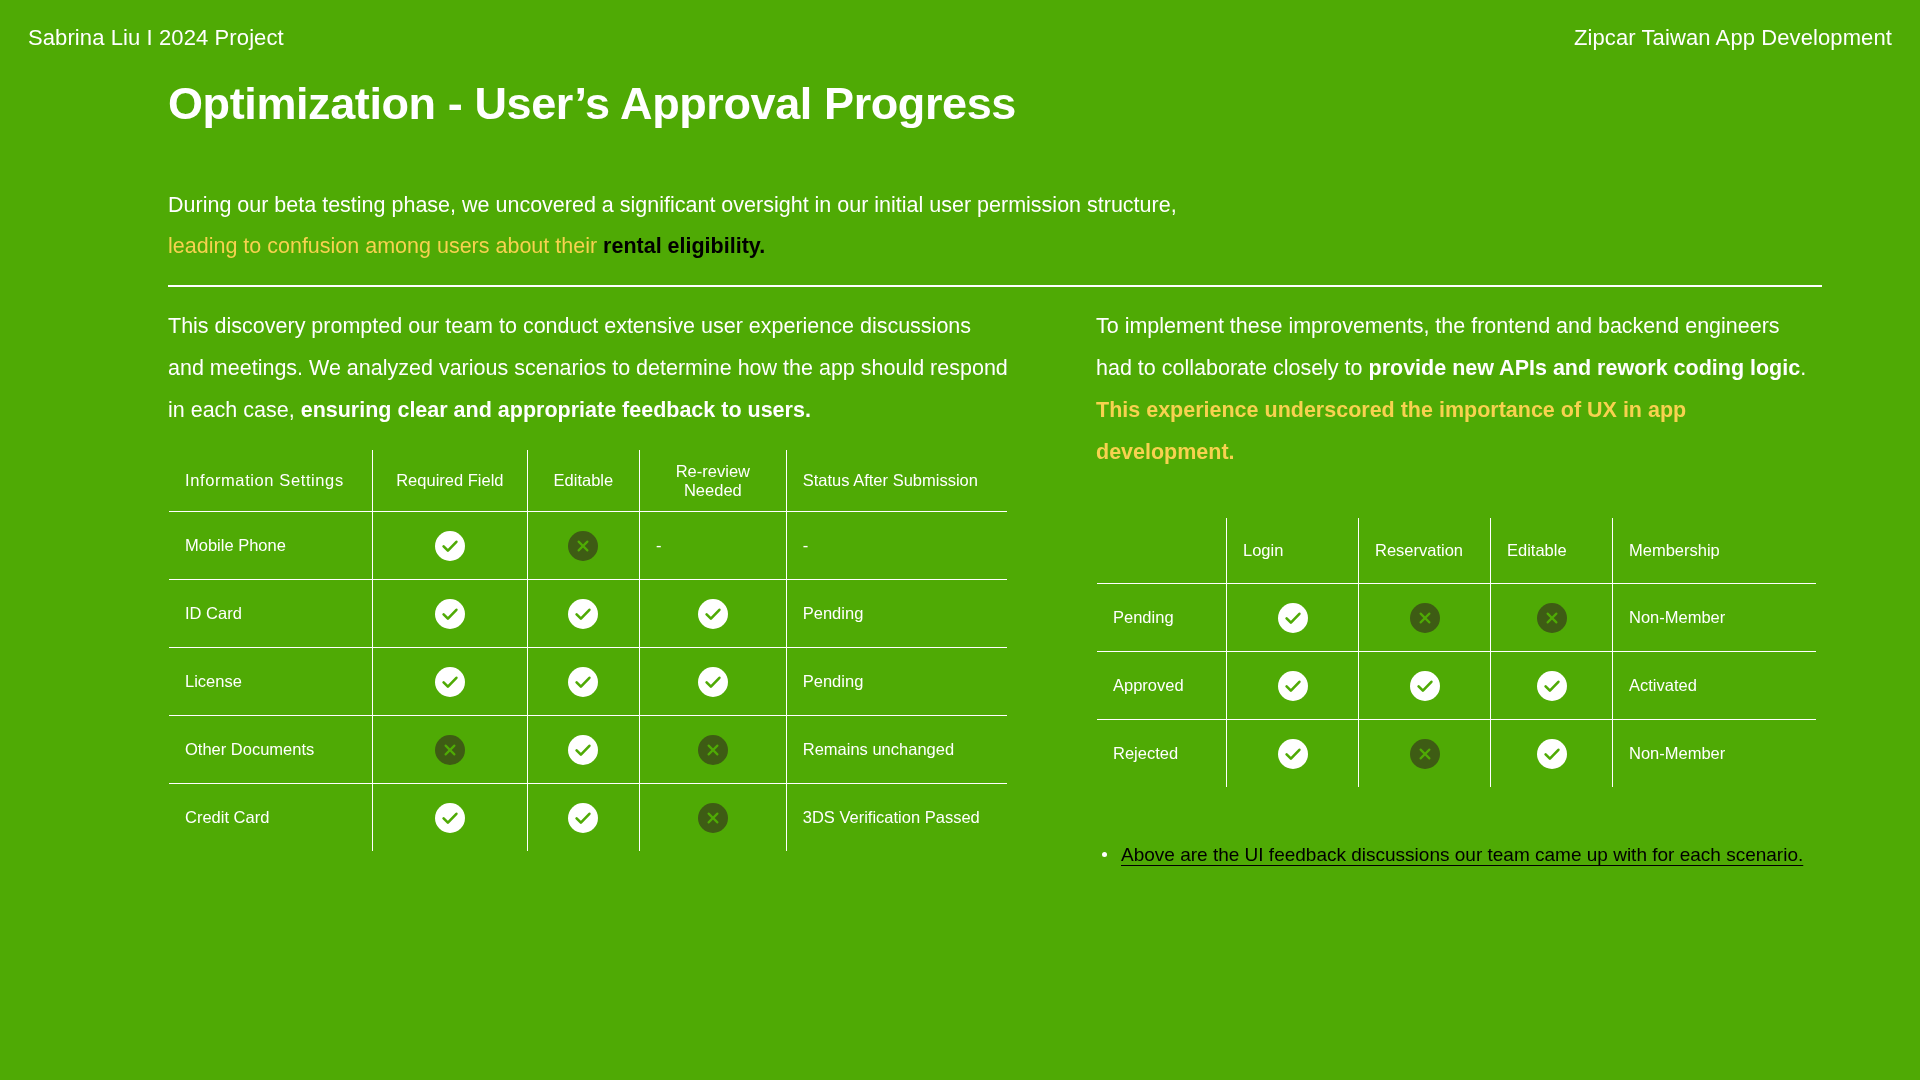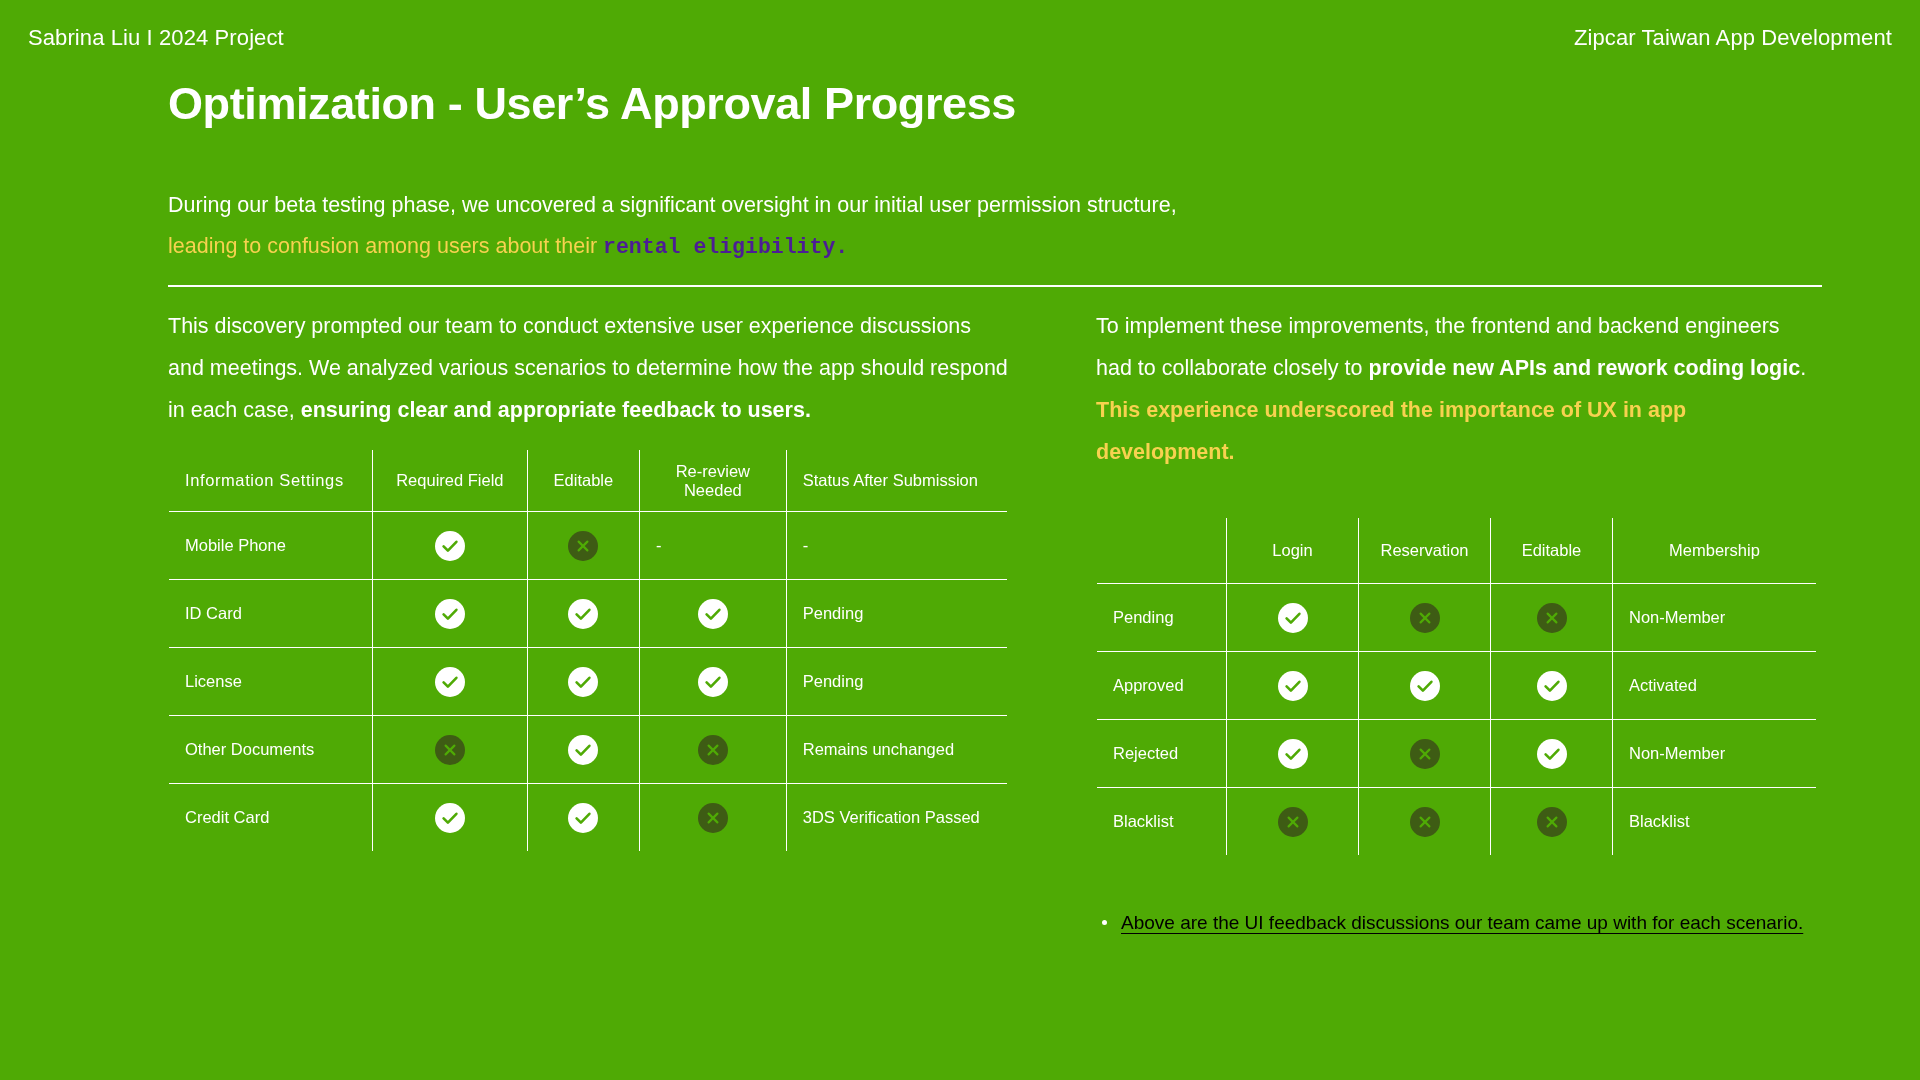--- a/index.html
+++ b/index.html
@@ -58,21 +58,21 @@
     left: 168px;
     width: 1500px;
   }
   .lead-line {
     font-size: 21.5px;
     line-height: 41px;
     font-weight: 400;
     white-space: nowrap;
   }
   .lead-line.accent { color: #f7d250; }
-  .lead-line.accent b { font-weight: 700; color: #4c1d95; font-family: Liberation Mono, monospace; }
+  .lead-line.accent b { font-weight: 700; color: #000000; }
 
   
   .divider {
     position: absolute;
     top: 285px;
     left: 168px;
     width: 1654px;
     height: 2px;
     background: #ffffff;
   }
@@ -147,21 +147,20 @@
 
   
   .table-right {
     margin-top: 44px;
     width: 720px;
   }
   .table-right th {
     height: 66px;
     font-size: 16.5px;
     padding: 0 16px;
-    text-align: center;
   }
   .table-right th:first-child { text-align: left; }
   .table-right td {
     height: 68px;
     font-size: 16.5px;
     padding: 0 16px;
   }
   .table-right .r-name { width: 130px; }
   .table-right .r-log  { width: 132px; }
   .table-right .r-res  { width: 132px; }
@@ -363,33 +362,20 @@
                   <path d="M8.6 15.3 L12.9 19.6 L21.4 10.8" fill="none" stroke="#4faa05" stroke-width="2.6" stroke-linecap="round" stroke-linejoin="round"></path>
                 </svg></span></td>
             <td class="r-res icon-cell"><span class="icon-no"><svg viewBox="0 0 30 30">
                   <path d="M10.6 10.6 L19.4 19.4 M19.4 10.6 L10.6 19.4" fill="none" stroke="#4faa05" stroke-width="2.2" stroke-linecap="round"></path>
                 </svg></span></td>
             <td class="r-edit icon-cell"><span class="icon-yes"><svg viewBox="0 0 30 30">
                   <path d="M8.6 15.3 L12.9 19.6 L21.4 10.8" fill="none" stroke="#4faa05" stroke-width="2.6" stroke-linecap="round" stroke-linejoin="round"></path>
                 </svg></span></td>
             <td class="r-mem">Non-Member</td>
           </tr>
-          <tr>
-            <td class="r-name">Blacklist</td>
-            <td class="r-log icon-cell"><span class="icon-no"><svg viewBox="0 0 30 30">
-                  <path d="M10.6 10.6 L19.4 19.4 M19.4 10.6 L10.6 19.4" fill="none" stroke="#4faa05" stroke-width="2.2" stroke-linecap="round"></path>
-                </svg></span></td>
-            <td class="r-res icon-cell"><span class="icon-no"><svg viewBox="0 0 30 30">
-                  <path d="M10.6 10.6 L19.4 19.4 M19.4 10.6 L10.6 19.4" fill="none" stroke="#4faa05" stroke-width="2.2" stroke-linecap="round"></path>
-                </svg></span></td>
-            <td class="r-edit icon-cell"><span class="icon-no"><svg viewBox="0 0 30 30">
-                  <path d="M10.6 10.6 L19.4 19.4 M19.4 10.6 L10.6 19.4" fill="none" stroke="#4faa05" stroke-width="2.2" stroke-linecap="round"></path>
-                </svg></span></td>
-            <td class="r-mem">Blacklist</td>
-          </tr>
         </tbody>
   </table>
   </div>
 
   <div class="bullet-row">
     <span class="bullet-dot"></span>
     <span class="bullet-text">Above are the UI feedback discussions our team came up with for each scenario.</span>
   </div>
 </div>
 

